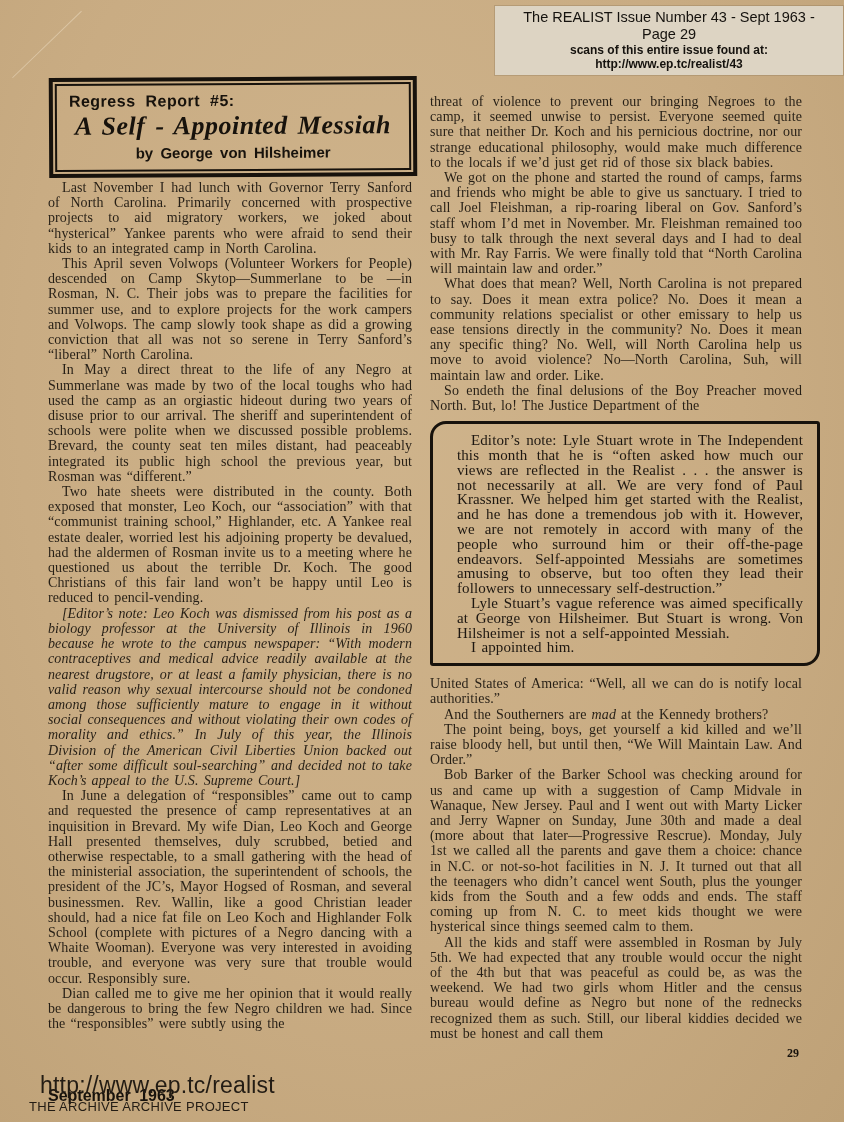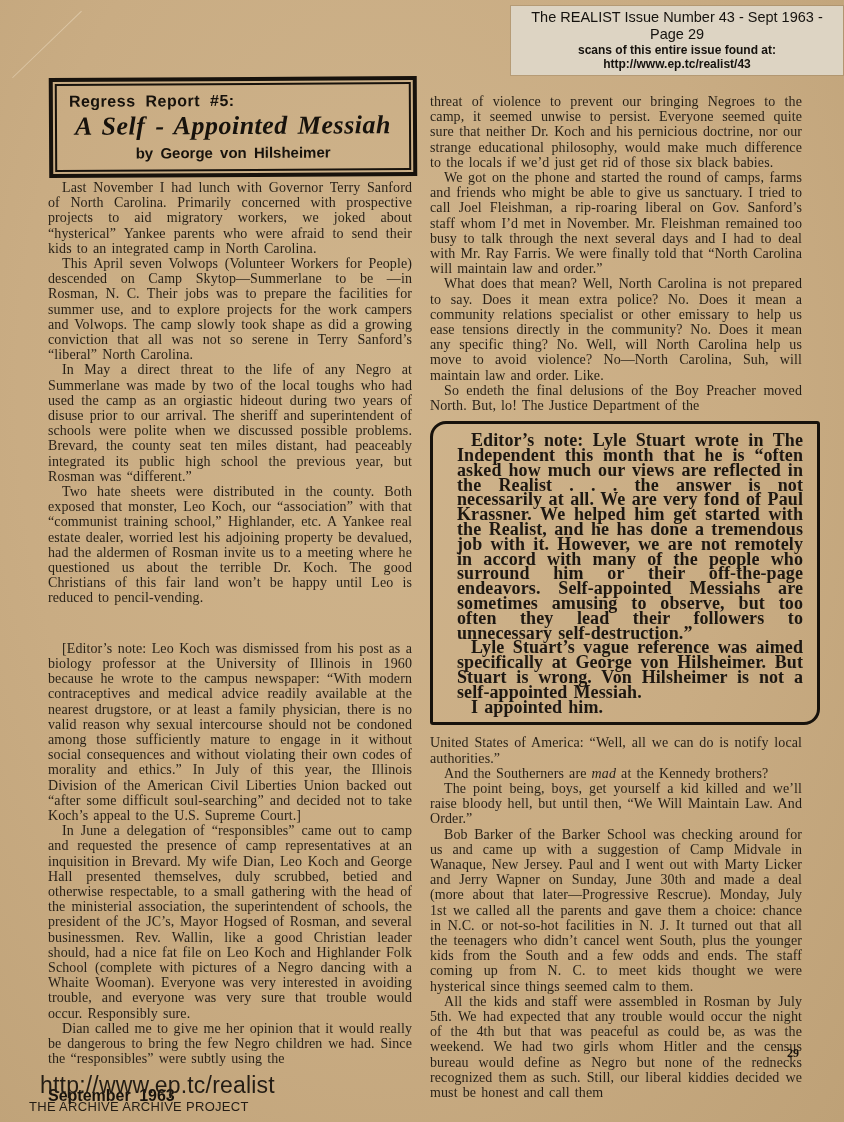--- a/index.html
+++ b/index.html
@@ -6,21 +6,21 @@
   .page{
     position:relative;width:844px;height:1122px;overflow:hidden;
     background:radial-gradient(ellipse at 45% 35%, #cfb48c 0%, #c9ac83 55%, #bea177 100%);
     font-family:"Liberation Serif","DejaVu Serif",serif;color:#261f16;
   }
   .fold-line{position:absolute;top:-18px;left:-26px;width:96px;height:72px;
     border-bottom:1px solid rgba(255,246,228,.35);transform:rotate(-44deg);pointer-events:none;}
 
   
   .scan-badge{position:absolute;top:6px;right:1px;width:326px;background:#ddd4c3;
-    box-shadow:0 0 0 1px rgba(120,100,70,.25);text-align:center;padding:3px 3px 4px;
+    box-shadow:0 0 0 1px rgba(120,100,70,.25);text-align:center;padding:3px 11px 4px;
     font-family:"Liberation Sans","DejaVu Sans",sans-serif;color:#15120e;margin-left:42px;}
   .scan-badge .l1{font-size:14.5px;line-height:17px;font-weight:500;}
   .scan-badge .l2{font-size:12px;line-height:14px;font-weight:700;}
 
   
   .title-box{position:absolute;left:49px;top:77px;width:356px;border:4px solid #17120c;padding:2px;
     transform:rotate(-.3deg);}
   .title-box-inner{border:2px solid #17120c;padding:7px 12px 8px;}
   .kicker{font-family:"Liberation Sans","DejaVu Sans",sans-serif;font-weight:700;font-size:16px;
     letter-spacing:.5px;word-spacing:5px;color:#17120c;}
@@ -28,27 +28,27 @@
     font-size:26px;line-height:32px;text-align:center;letter-spacing:.5px;word-spacing:3px;color:#17120c;}
   .byline{font-family:"Liberation Sans","DejaVu Sans",sans-serif;font-weight:700;font-size:15px;
     text-align:center;word-spacing:3px;margin-top:2px;color:#17120c;}
 
   
   .col{position:absolute;font-size:14px;line-height:15.2px;letter-spacing:.1px;word-spacing:1.5px;}
   .col-left{left:48px;top:180px;width:364px;}
   .col-right{left:430px;top:62px;width:372px;margin-top:32px;}
   .para{margin:0;text-align:justify;}
   .para.indent{text-indent:14px;}
-  .para.italic{margin-top:35px;}
+  .para.italic{font-style:italic;}
   .para .italic{font-style:italic;}
 
   
   .note-box{border:3px solid #17120c;border-radius:16px 3px 16px 3px;
     margin:8px -18px 10px 0;padding:9px 14px 8px 24px;}
-  .note-box .para{font-weight:700;font-size:18px;line-height:14.8px;color:#1d1711;}
+  .note-box .para{font-weight:400;font-size:15px;line-height:14.8px;color:#1d1711;}
 
   
   .issue-date{position:absolute;left:48px;top:1087px;font-family:"Liberation Sans","DejaVu Sans",sans-serif;
     font-weight:700;font-size:16px;word-spacing:4px;color:#17120c;}
   .page-number{position:absolute;left:787px;top:1046px;font-weight:700;font-size:12px;color:#17120c;}
 
   
   .archive-url{position:absolute;left:40px;top:1072px;font-family:"Liberation Sans","DejaVu Sans",sans-serif;
     font-size:23px;line-height:26px;color:#231c14;letter-spacing:.2px;}
   .archive-label{position:absolute;left:29px;top:1099px;font-family:"Liberation Sans","DejaVu Sans",sans-serif;

